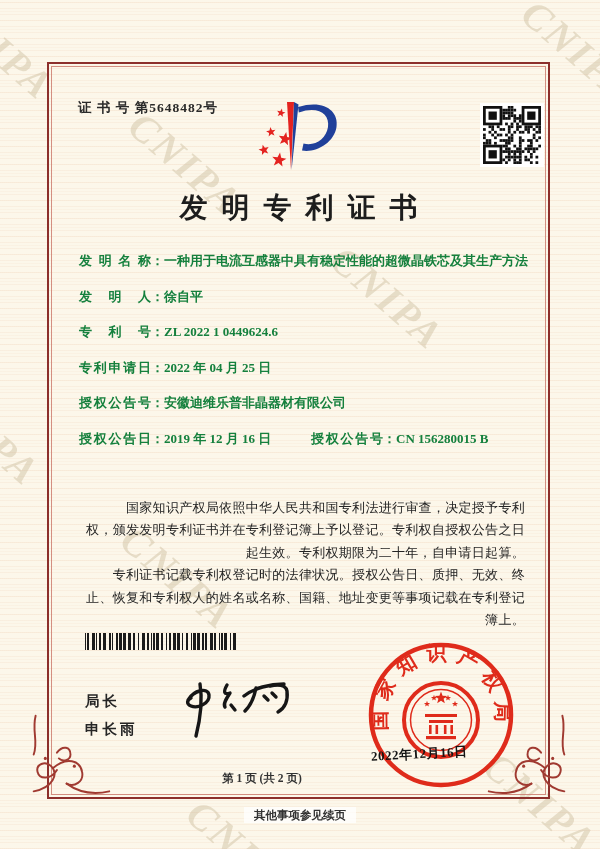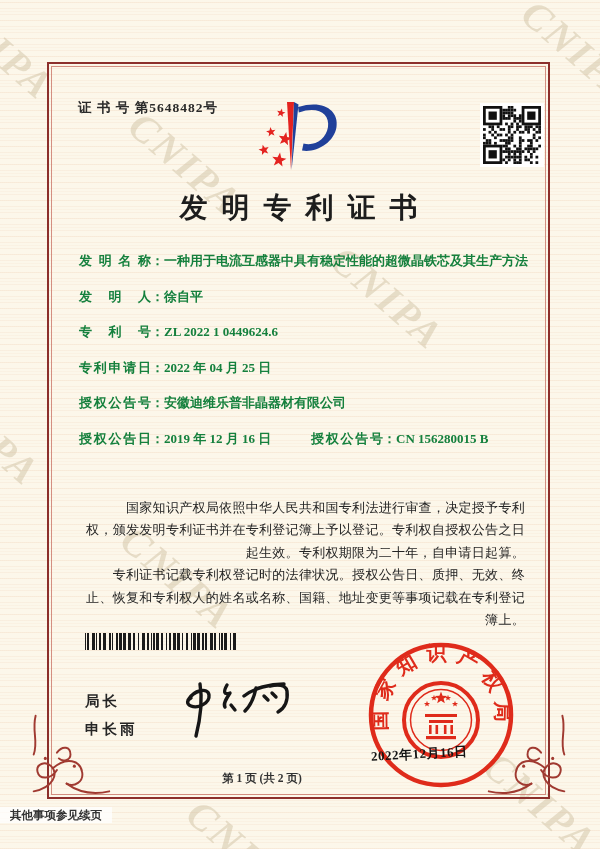--- a/index.html
+++ b/index.html
@@ -48,21 +48,21 @@
   .signer div{margin-bottom:9px;}
   .signature{position:absolute;left:182px;top:656px;width:150px;height:90px;}
   .seal{position:absolute;left:366px;top:640px;width:150px;height:150px;}
   .seal text{font-family:"Liberation Serif","DejaVu Serif",serif;font-size:20px;font-weight:700;letter-spacing:9px;fill:var(--seal-red,#df2b1b);}
   .seal-date{
     position:absolute;left:371px;top:744px;width:140px;font-size:13px;font-weight:700;color:#141414;
     transform:rotate(-3deg);letter-spacing:0.5px;white-space:nowrap;
   }
   .page-info{position:absolute;left:47px;top:771px;width:430px;text-align:center;font-size:11.5px;font-weight:600;color:#333;}
   .footer-note{
-    position:absolute;left:0;top:808px;width:600px;font-size:11.5px;font-weight:600;color:#333;
+    position:absolute;left:0;top:808px;width:600px;text-align:center;font-size:11.5px;font-weight:600;color:#333;
   }
   .footer-note span{background:rgba(255,255,255,0.75);padding:2px 10px;}
   .flourish{position:absolute;width:92px;height:92px;z-index:4;}
   .fl-bl{left:24px;top:710px;}
   .fl-br{left:482px;top:710px;transform:scaleX(-1);}
   svg{display:block;}
 </style>
 </head>
 <body>
 

